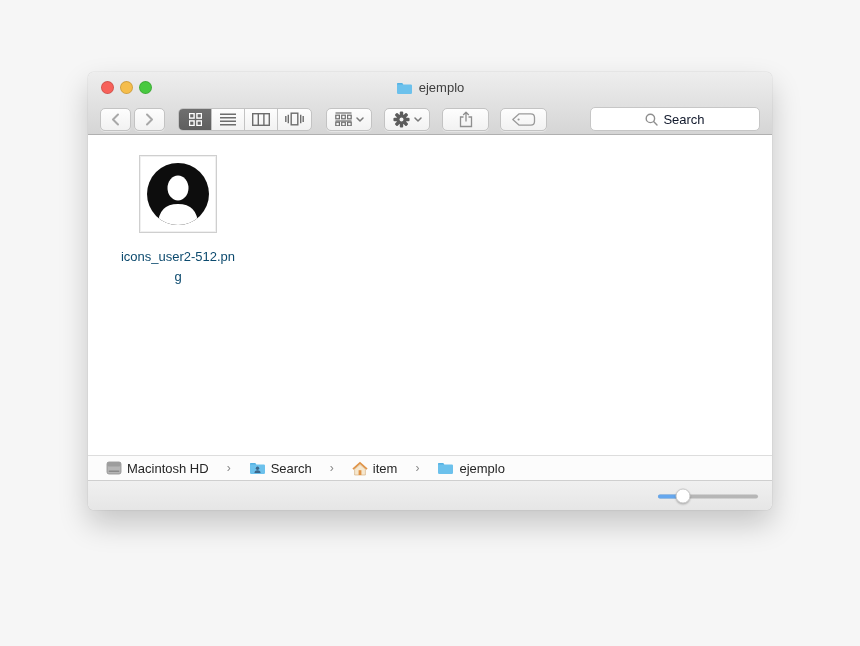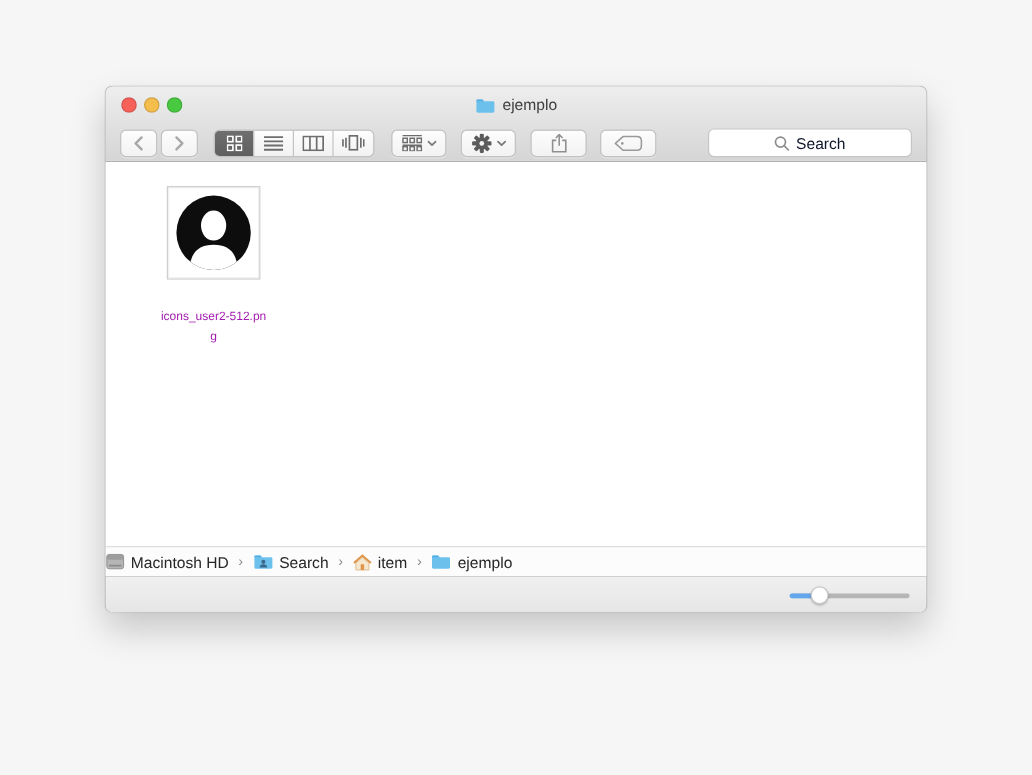--- a/index.html
+++ b/index.html
@@ -65,27 +65,27 @@
 
   
   .window-content{ flex:1; background:#fff; overflow:hidden; }
   .file-tile{ width:156px; margin:20px 0 0 12px; display:flex; flex-direction:column; align-items:center; }
   .thumb{
     width:78px; height:78px; background:#fff;
     border:1px solid #cfcfcf; box-shadow:0 0 0 1px #f0f0f0 inset;
     display:flex; align-items:center; justify-content:center;
   }
   .file-label{
-    margin-top:24px; font-size:10px; color:#a21caf; text-align:center; line-height:1.55;
+    margin-top:14px; font-size:13px; color:#0c4a6e; text-align:center; line-height:1.55;
   }
 
   
   .path-bar{
     flex:0 0 25px; background:#fcfcfc; border-top:1px solid #ddd;
-    display:flex; align-items:center; gap:7px;
+    display:flex; align-items:center; padding-left:18px; gap:17px;
     font-size:13px; color:#262626;
   }
   .path-item{ display:flex; align-items:center; gap:5px; }
   .path-sep{ color:#8a8a8a; font-size:12px; padding:0 1px; }
 
   
   .status-bar{
     flex:0 0 30px; background:linear-gradient(#f0f0f0,#e6e6e6);
     border-top:1px solid #cfcfcf; border-radius:0 0 6px 6px;
     position:relative; display:flex; align-items:center; justify-content:center;

